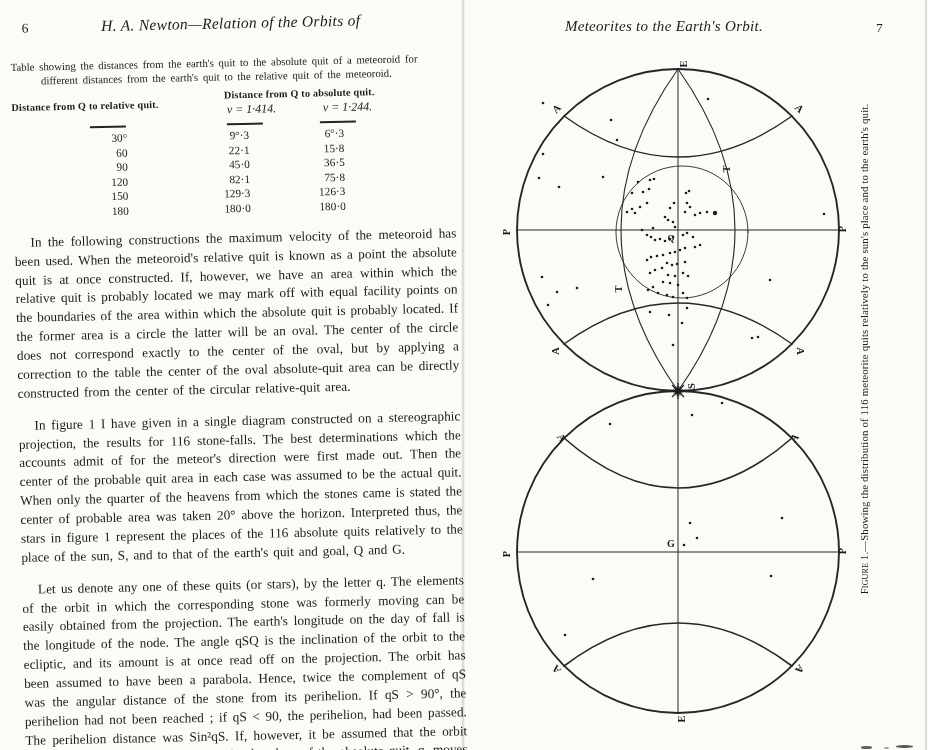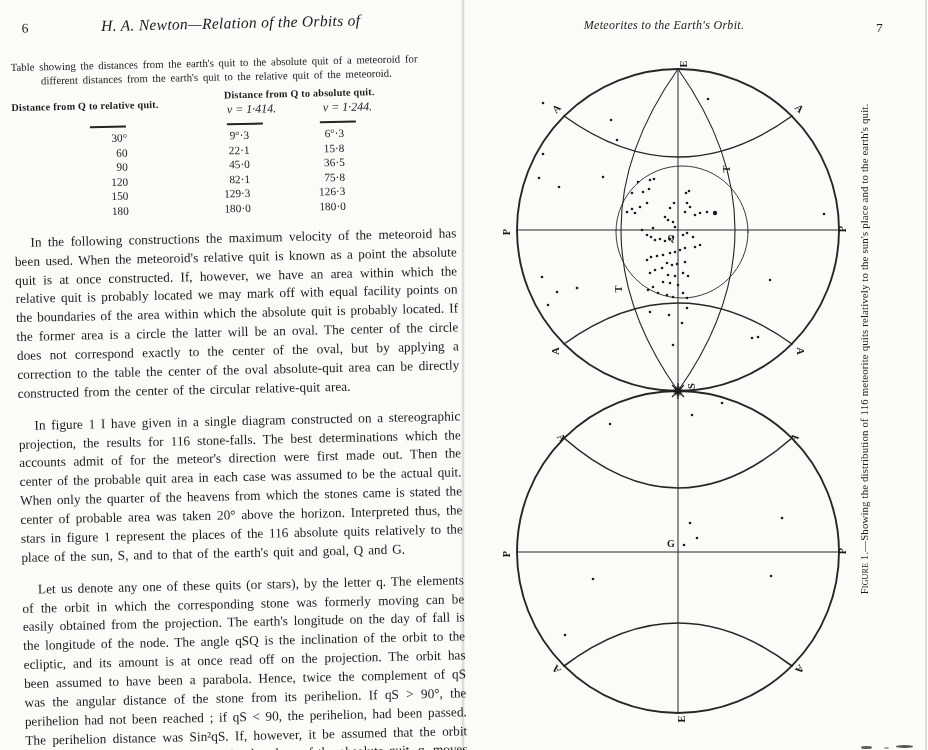--- a/index.html
+++ b/index.html
@@ -37,21 +37,21 @@
   .dt-cell{text-align:right;}
   .dt-cell.c0{width:115px;}
   .dt-cell.c1{width:122px;}
   .dt-cell.c2{width:95px;}
   .lp-body{margin-top:7px;}
   .para{text-align:justify;text-indent:16px;font-size:13.3px;line-height:18.85px;word-spacing:1.5px;}
 
   
   .rp-header{position:relative;height:34px;}
   .rp-title{position:absolute;left:0;width:400px;top:18px;text-align:center;
-            font-style:italic;font-size:12px;letter-spacing:.3px;}
+            font-style:italic;font-size:15px;letter-spacing:.3px;}
   .rp-pagenum{position:absolute;left:412px;top:20px;font-size:13.5px;}
   .fig-svg{position:absolute;left:0;top:0;}
   .fig-caption{position:absolute;left:116px;top:341px;width:572px;height:16px;
                transform:rotate(-90deg);transform-origin:center;
                font-size:10.8px;letter-spacing:.15px;text-align:center;white-space:nowrap;}
   .fig-caption .sc{font-variant:small-caps;}
 
   .smudge{position:absolute;background:#2e2e2e;border-radius:45%;}
 </style>
 </head>

